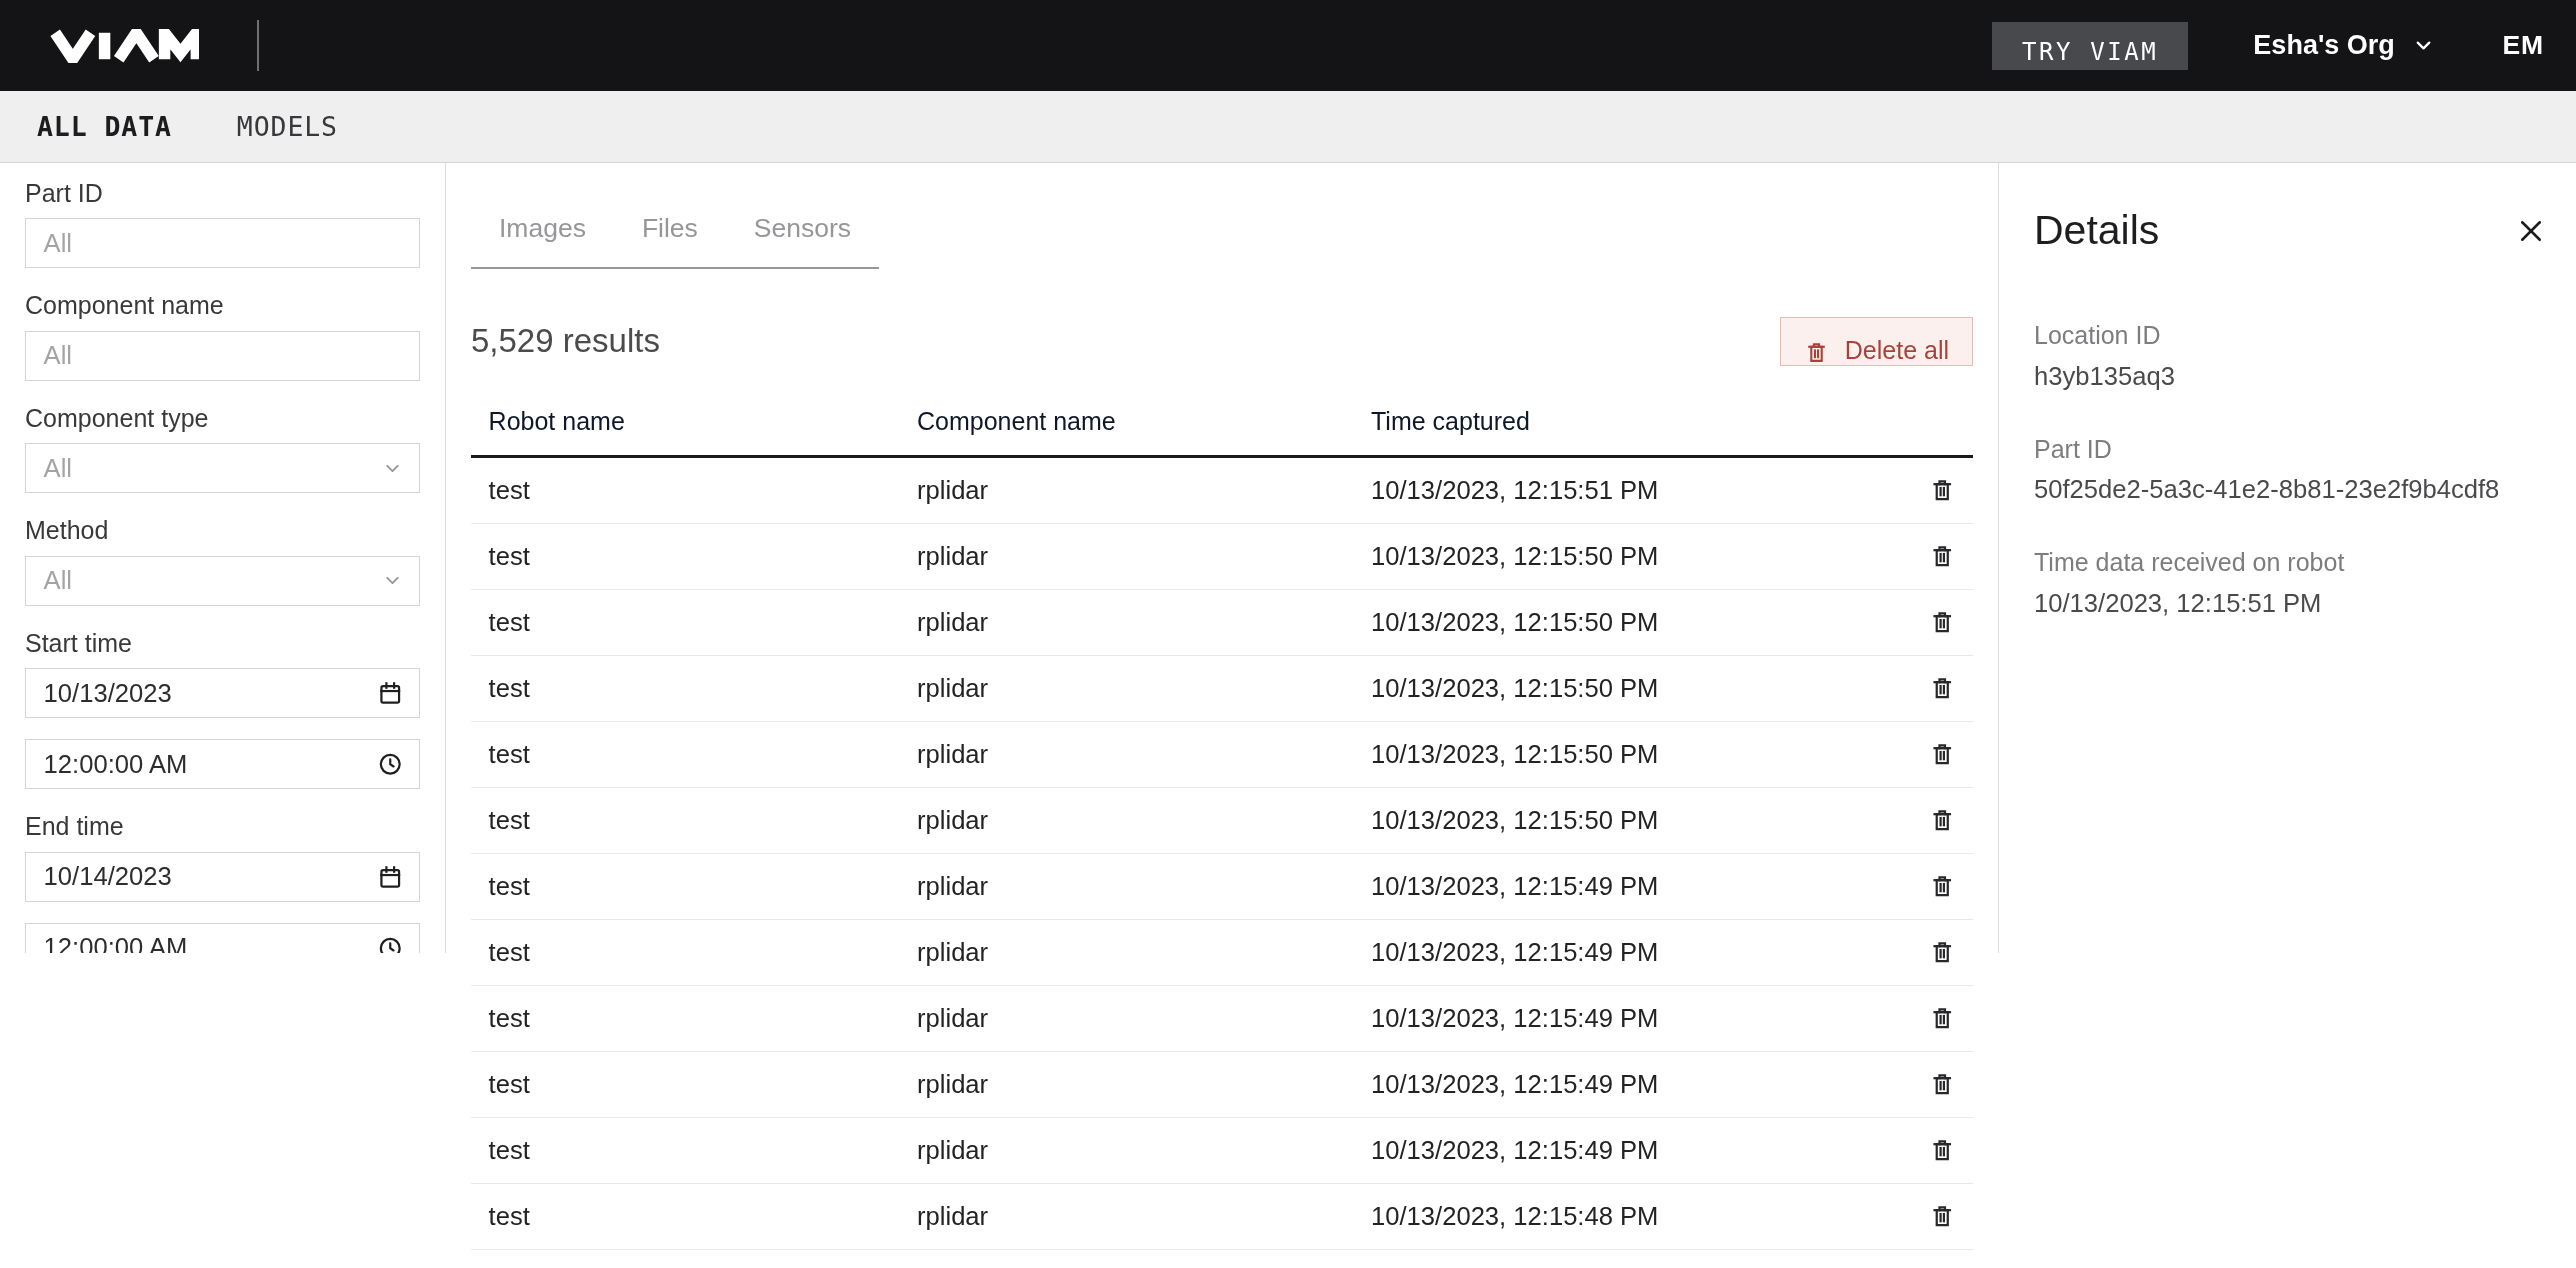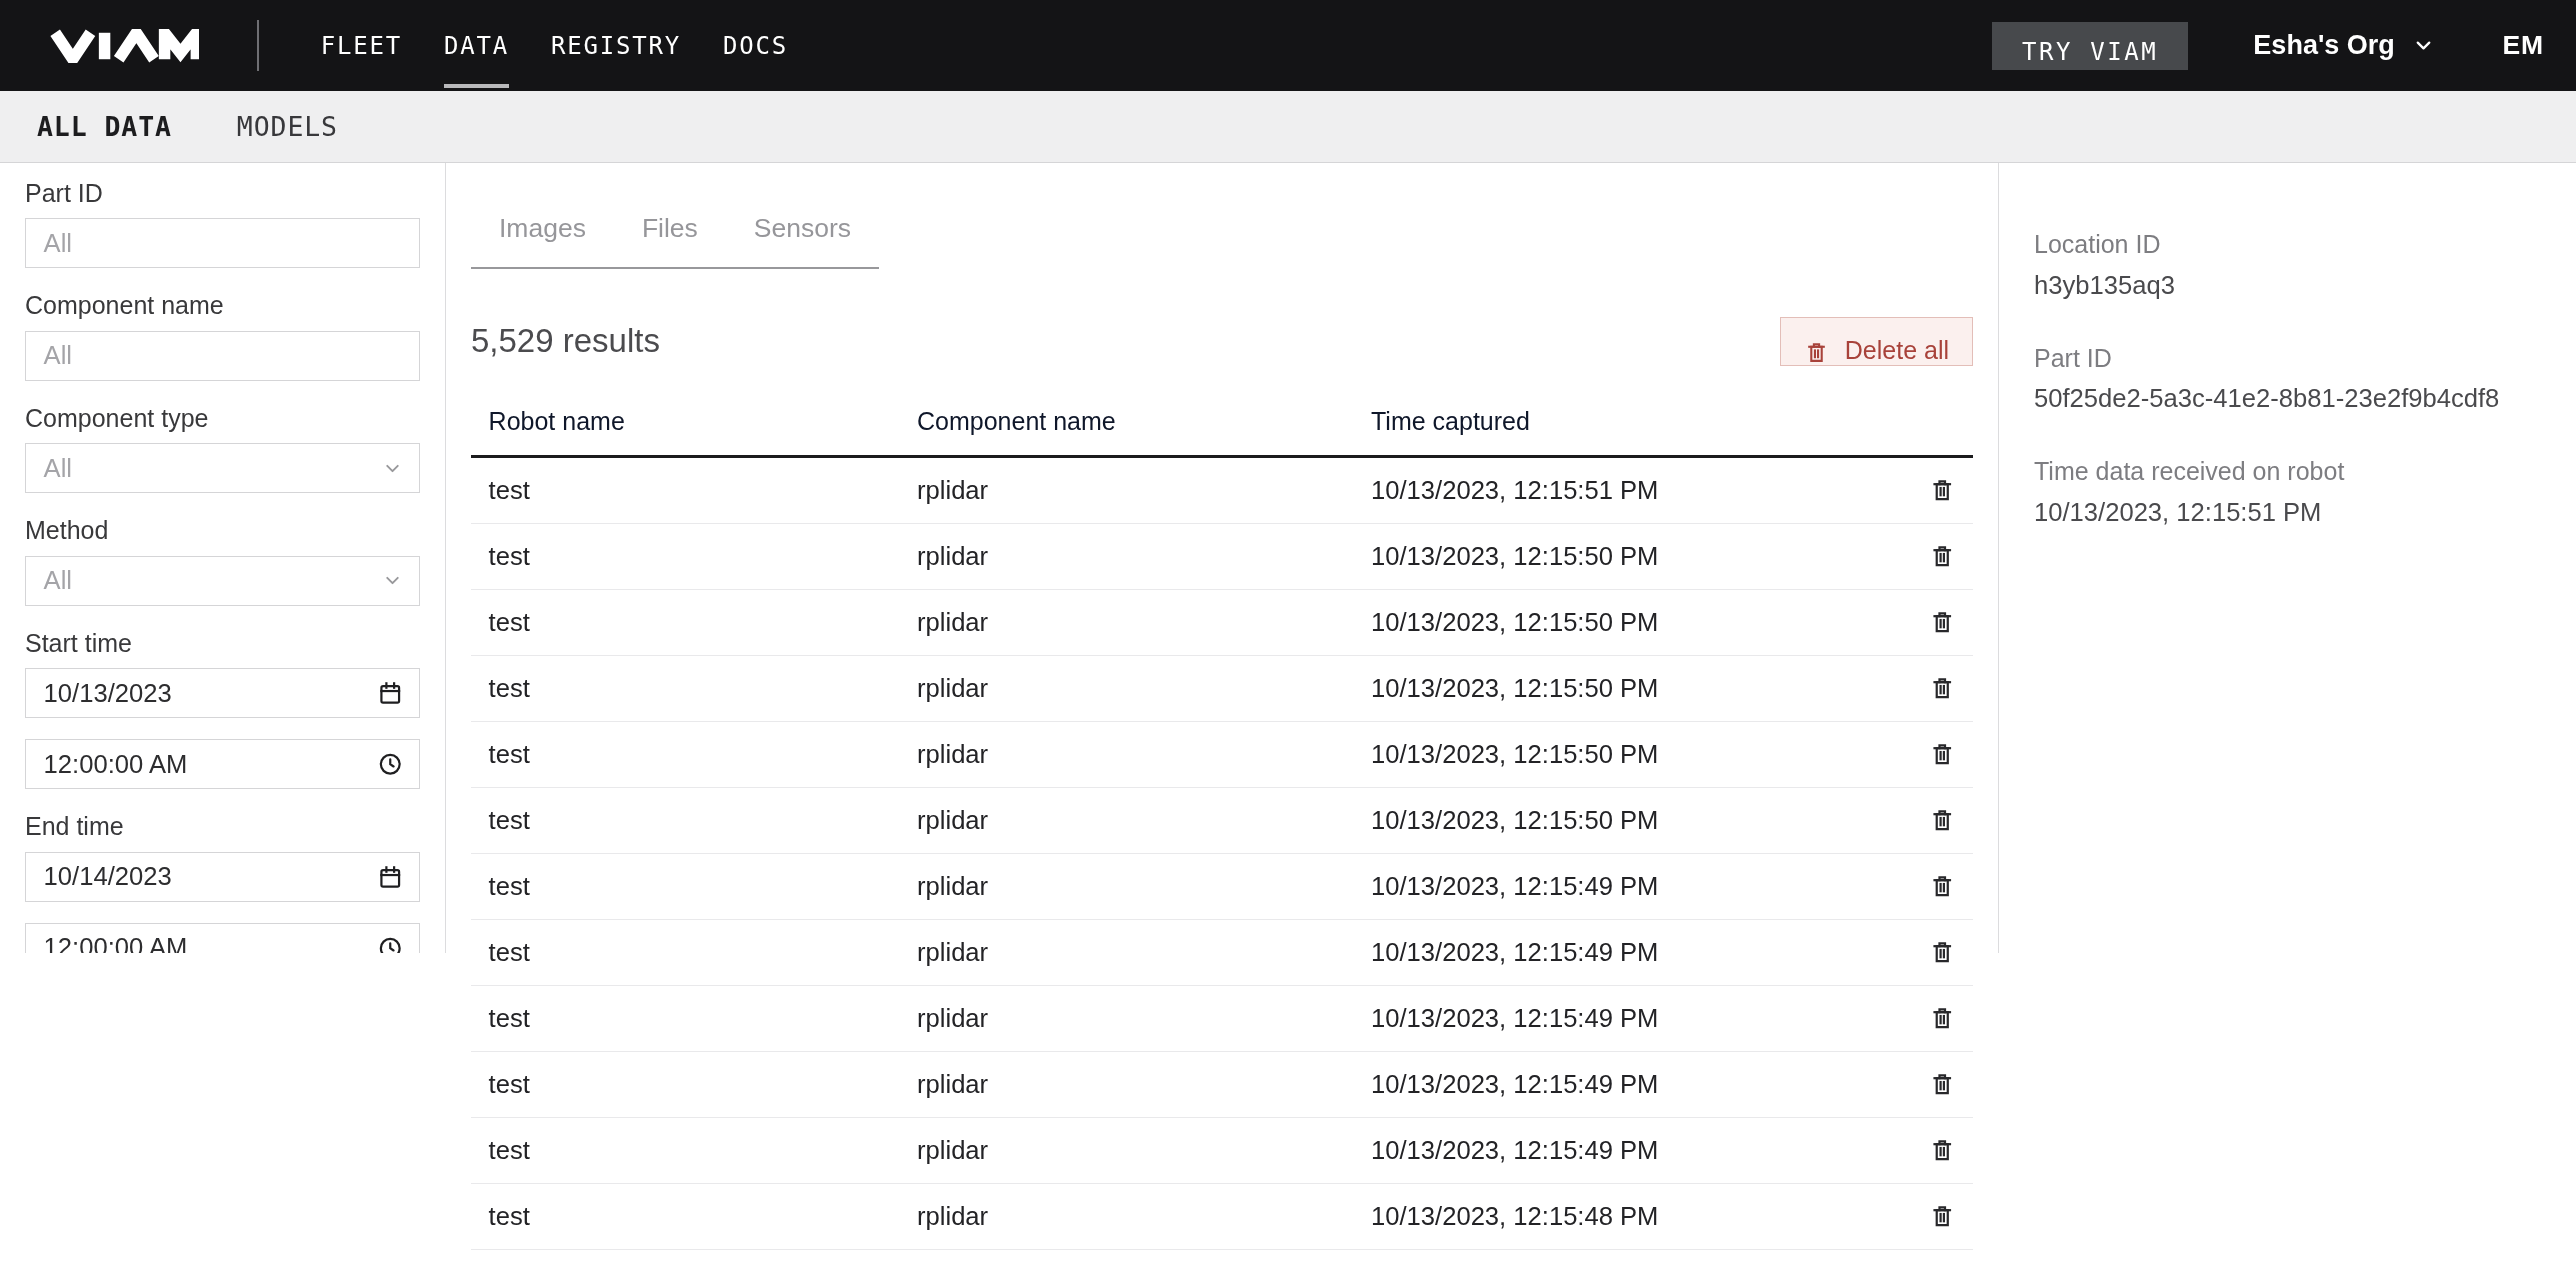--- a/index.html
+++ b/index.html
@@ -92,30 +92,20 @@
 <header class="topnav">
   <div class="logo">
     <svg width="150" height="34" viewBox="0 0 170 38" fill="none" stroke="#ffffff" stroke-width="13" stroke-linejoin="miter">
       <polyline points="7,4 27,34 47,4"></polyline>
       <line x1="63" y1="4" x2="63" y2="34"></line>
       <polyline points="79,34 99,4 119,34"></polyline>
       <polyline points="131,34 131,4 149,27 167,4 167,34"></polyline>
     </svg>
   </div>
   <div class="nav-divider"></div>
-  <nav class="nav-items mono">
-
-      <a class="nav-item">FLEET</a>
-
-      <a class="nav-item active">DATA</a>
-
-      <a class="nav-item">REGISTRY</a>
-
-      <a class="nav-item">DOCS</a>
-    </nav>
   <div class="topnav-right">
     <button class="try-viam mono">TRY VIAM</button>
     <div class="org-switcher">
       <span class="org-name">Esha's Org</span>
       <svg class="icon" width="23" height="23" viewBox="0 0 24 24" fill="none" stroke="#ffffff" stroke-width="2.4" stroke-linecap="round" stroke-linejoin="round">
         <polyline points="6,9 12,15 18,9"></polyline>
       </svg>
     </div>
     <div class="user-initials">EM</div>
   </div>
@@ -464,20 +454,29 @@
             
             
             
             
           </div>
         </div>
     </div>
   </main>
 
   <aside class="details">
+    <div class="details-header">
+      <h2 class="details-title">Details</h2>
+      <button class="close-btn">
+        <svg class="icon" width="30" height="30" viewBox="0 0 24 24" fill="none" stroke="#1b1b1d" stroke-width="2" stroke-linecap="round">
+          <line x1="5" y1="5" x2="19" y2="19"></line>
+          <line x1="19" y1="5" x2="5" y2="19"></line>
+        </svg>
+      </button>
+    </div>
     <div>
 
         <div class="detail-field first">
           <div class="detail-label">Location ID</div>
           <div class="detail-value">h3yb135aq3</div>
         </div>
 
 
         <div class="detail-field">
           <div class="detail-label">Part ID</div>

